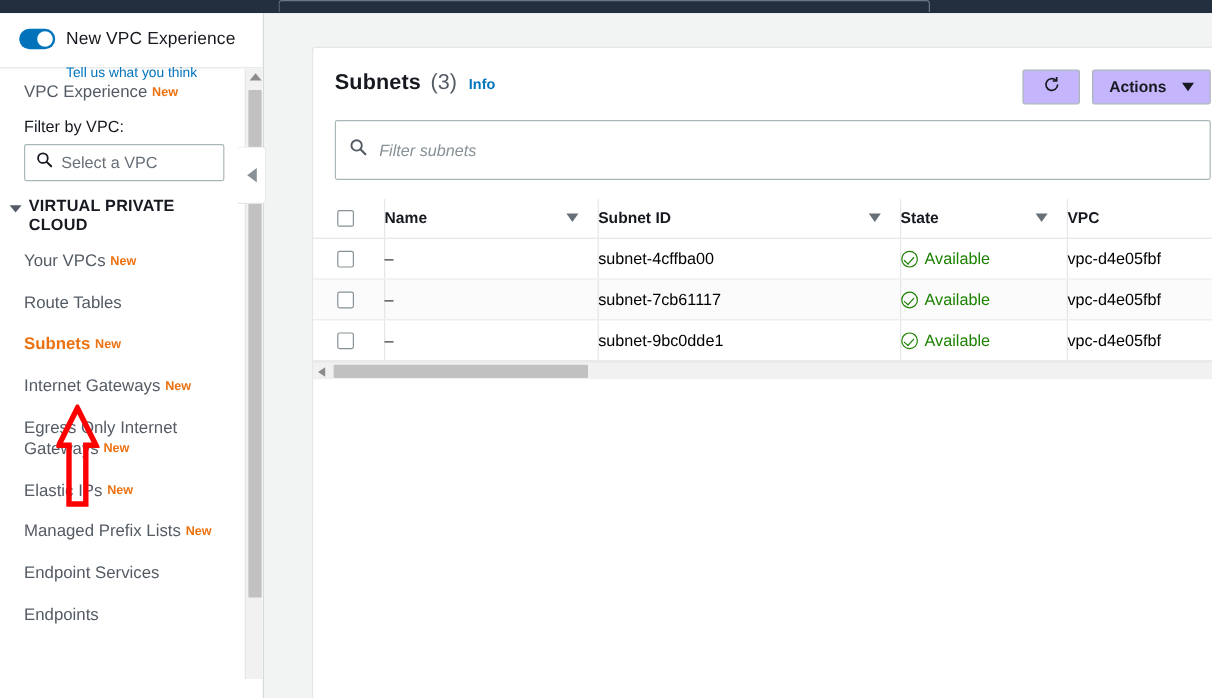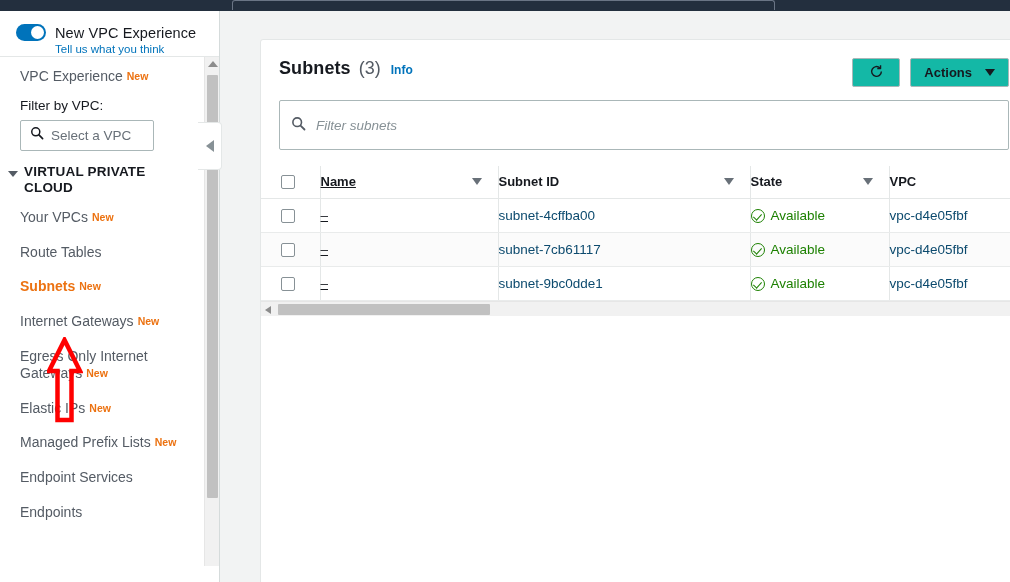--- a/index.html
+++ b/index.html
@@ -40,21 +40,21 @@
   .toggle {
     width: 30px; height: 17px; border-radius: 9px; background: #0073bb;
     position: relative; flex: none;
   }
   .toggle::after {
     content: ""; position: absolute; right: 2px; top: 2px;
     width: 13px; height: 13px; border-radius: 50%; background: #fff;
   }
   .exp-title { font-size: 14.5px; color: #16191f; letter-spacing: .1px; }
   .exp-link {
-    display: block; margin-left: 39px; margin-top: 2px;
+    display: block; margin-left: 39px; margin-top: 14px;
     font-size: 11.5px; color: #0073bb;
   }
 
   .nav-scroll {
     position: relative;
     height: 509px;
     padding: 10px 0 0 0;
     overflow: hidden;
   }
   .nav-inner { padding-left: 20px; padding-right: 28px; }
@@ -65,21 +65,21 @@
   }
   .nav-item.dash { padding-top: 1px; padding-bottom: 10px; }
   .nav-item.active { color: #ec7211; font-weight: bold; }
   .badge-new {
     color: #ec7211; font-size: 10.5px; font-weight: bold;
     margin-left: 4px; vertical-align: 1px;
   }
 
   .filter-label { font-size: 13.5px; color: #16191f; padding: 2px 0 7px 0; }
   .vpc-select {
-    width: 134px; height: 31px; border: 1px solid #aab7b8; border-radius: 2px;
+    width: 167px; height: 31px; border: 1px solid #aab7b8; border-radius: 2px;
     display: flex; align-items: center; gap: 7px; padding: 0 9px;
     background: #fff;
   }
   .vpc-select .ph { font-size: 13.5px; color: #687078; }
 
   .nav-section {
     display: flex; align-items: flex-start; gap: 6px;
     margin: 13px 0 4px -12px;
   }
   .caret-down {
@@ -137,21 +137,21 @@
     padding: 18px 20px 0 18px;
   }
   .title-row { display: flex; align-items: baseline; gap: 8px; }
   .title { font-size: 18px; font-weight: bold; color: #16191f; letter-spacing: .1px; }
   .count { font-size: 18px; color: #545b64; font-weight: normal; }
   .info-link { font-size: 12px; color: #0073bb; font-weight: bold; margin-left: 2px; }
 
   .btn-group { display: flex; gap: 10px; align-items: center; }
   .btn {
     height: 29px; border: 1px solid #aab7b8; border-radius: 2px;
-    background: #14b8a6; display: flex; align-items: center; justify-content: center;
+    background: #c4b5fd; display: flex; align-items: center; justify-content: center;
     font-size: 13px; font-weight: bold; color: #16191f;
   }
   .btn-refresh { width: 48px; }
   .btn-actions { padding: 0 13px; gap: 13px; }
   .caret-sm {
     width: 0; height: 0;
     border-left: 5px solid transparent; border-right: 5px solid transparent;
     border-top: 7px solid #16191f;
   }
   .refresh-glyph { font-size: 16px; color: #16191f; line-height: 1; }
@@ -170,36 +170,36 @@
     font-size: 13px; font-weight: bold; color: #16191f; text-align: left;
     padding: 8px 0 9px 0; border-bottom: 1px solid #e4e7e7;
     vertical-align: middle;
   }
   .tbl td {
     font-size: 13.5px; color: #16191f; padding: 9px 0;
     border-bottom: 1px solid #e9ebeb; vertical-align: middle;
   }
   .tbl tr.alt td { background: #fbfbfb; }
   .col-chk { width: 59px; padding-left: 20px !important; }
-  .col-name { width: 178px; text-decoration: underline; }
+  .col-name { width: 178px; }
   .col-sid { width: 252px; }
   .col-state { width: 139px; }
   .col-vpc { width: auto; }
   .th-inner { display: flex; align-items: center; justify-content: space-between; padding-right: 16px; }
   .sort-tri {
     width: 0; height: 0;
     border-left: 5px solid transparent; border-right: 5px solid transparent;
     border-top: 7px solid #687078;
   }
   .divider-l { border-left: 1px solid #e4e7e7; padding-left: 18px; }
   .chk {
     width: 14px; height: 14px; border: 1px solid #879196; border-radius: 2px;
     background: #fff; display: block;
   }
-  .lnk { color: #0c4a6e; }
+  .lnk { color: #000000; }
   .dash-cell { color: #16191f; }
   .state-cell { display: flex; align-items: center; gap: 6px; color: #1d8102; }
   .ok-icon {
     width: 14px; height: 14px; border: 1.6px solid #1d8102; border-radius: 50%;
     position: relative; flex: none;
   }
   .ok-icon::after {
     content: ""; position: absolute; left: 3px; top: 2.4px;
     width: 4px; height: 7px; border: solid #1d8102;
     border-width: 0 1.6px 1.6px 0; transform: rotate(42deg);

